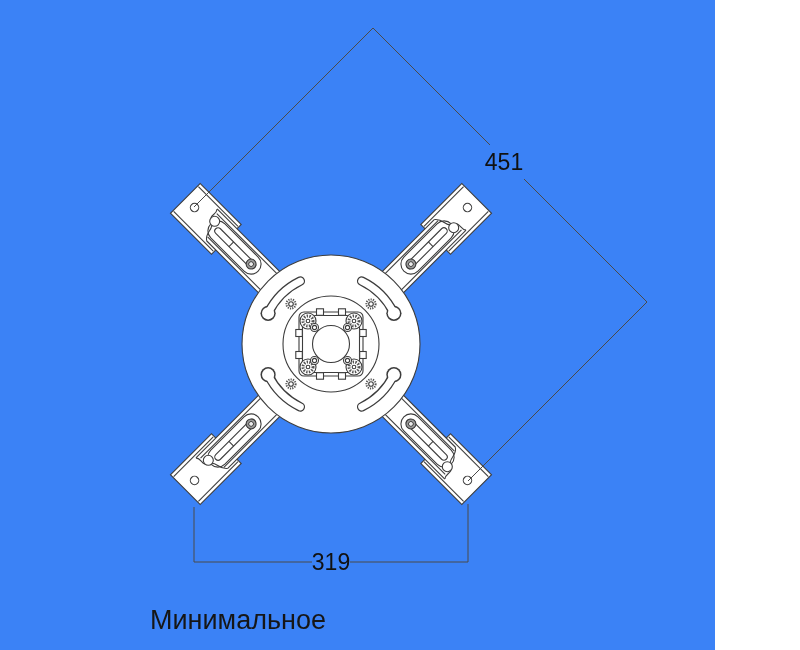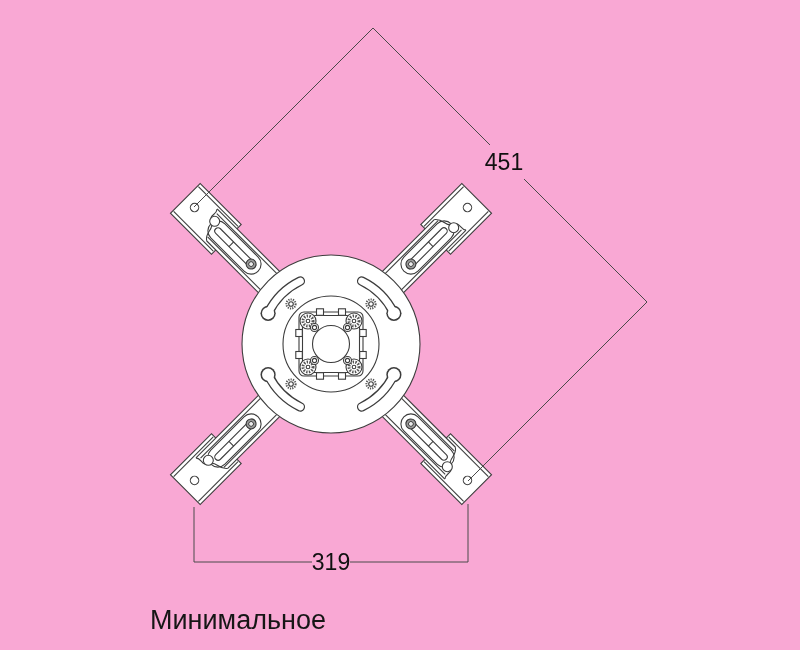--- a/index.html
+++ b/index.html
@@ -1,16 +1,16 @@
 <!DOCTYPE html>
 <html><head>
 <meta charset="utf-8">
 <style>
   html,body{margin:0;padding:0;background:#ffffff;}
-  .stage{position:relative;width:800px;height:650px;background:#f9a8d4;overflow:hidden;
+  .stage{position:relative;width:715px;height:650px;background:#3b82f6;overflow:hidden;
          font-family:"Liberation Sans", sans-serif;}
   svg{display:block;}
   .part{stroke:#3d3d3d;stroke-width:1.1;fill:none;}
   .part-f{stroke:#3d3d3d;stroke-width:1.1;fill:#ffffff;}
   .fill-only{fill:#ffffff;stroke:none;}
   .dim{stroke:#4a4a4a;stroke-width:1;fill:none;}
   .dim-text{fill:#111111;font-size:23px;font-family:"Liberation Sans", sans-serif;}
   .caption-text{fill:#161616;font-size:27px;font-family:"Liberation Sans", sans-serif;}
   .slot-outer{stroke:#3d3d3d;stroke-width:9.5;fill:none;stroke-linecap:round;}
   .slot-inner{stroke:#ffffff;stroke-width:7;fill:none;stroke-linecap:round;}

